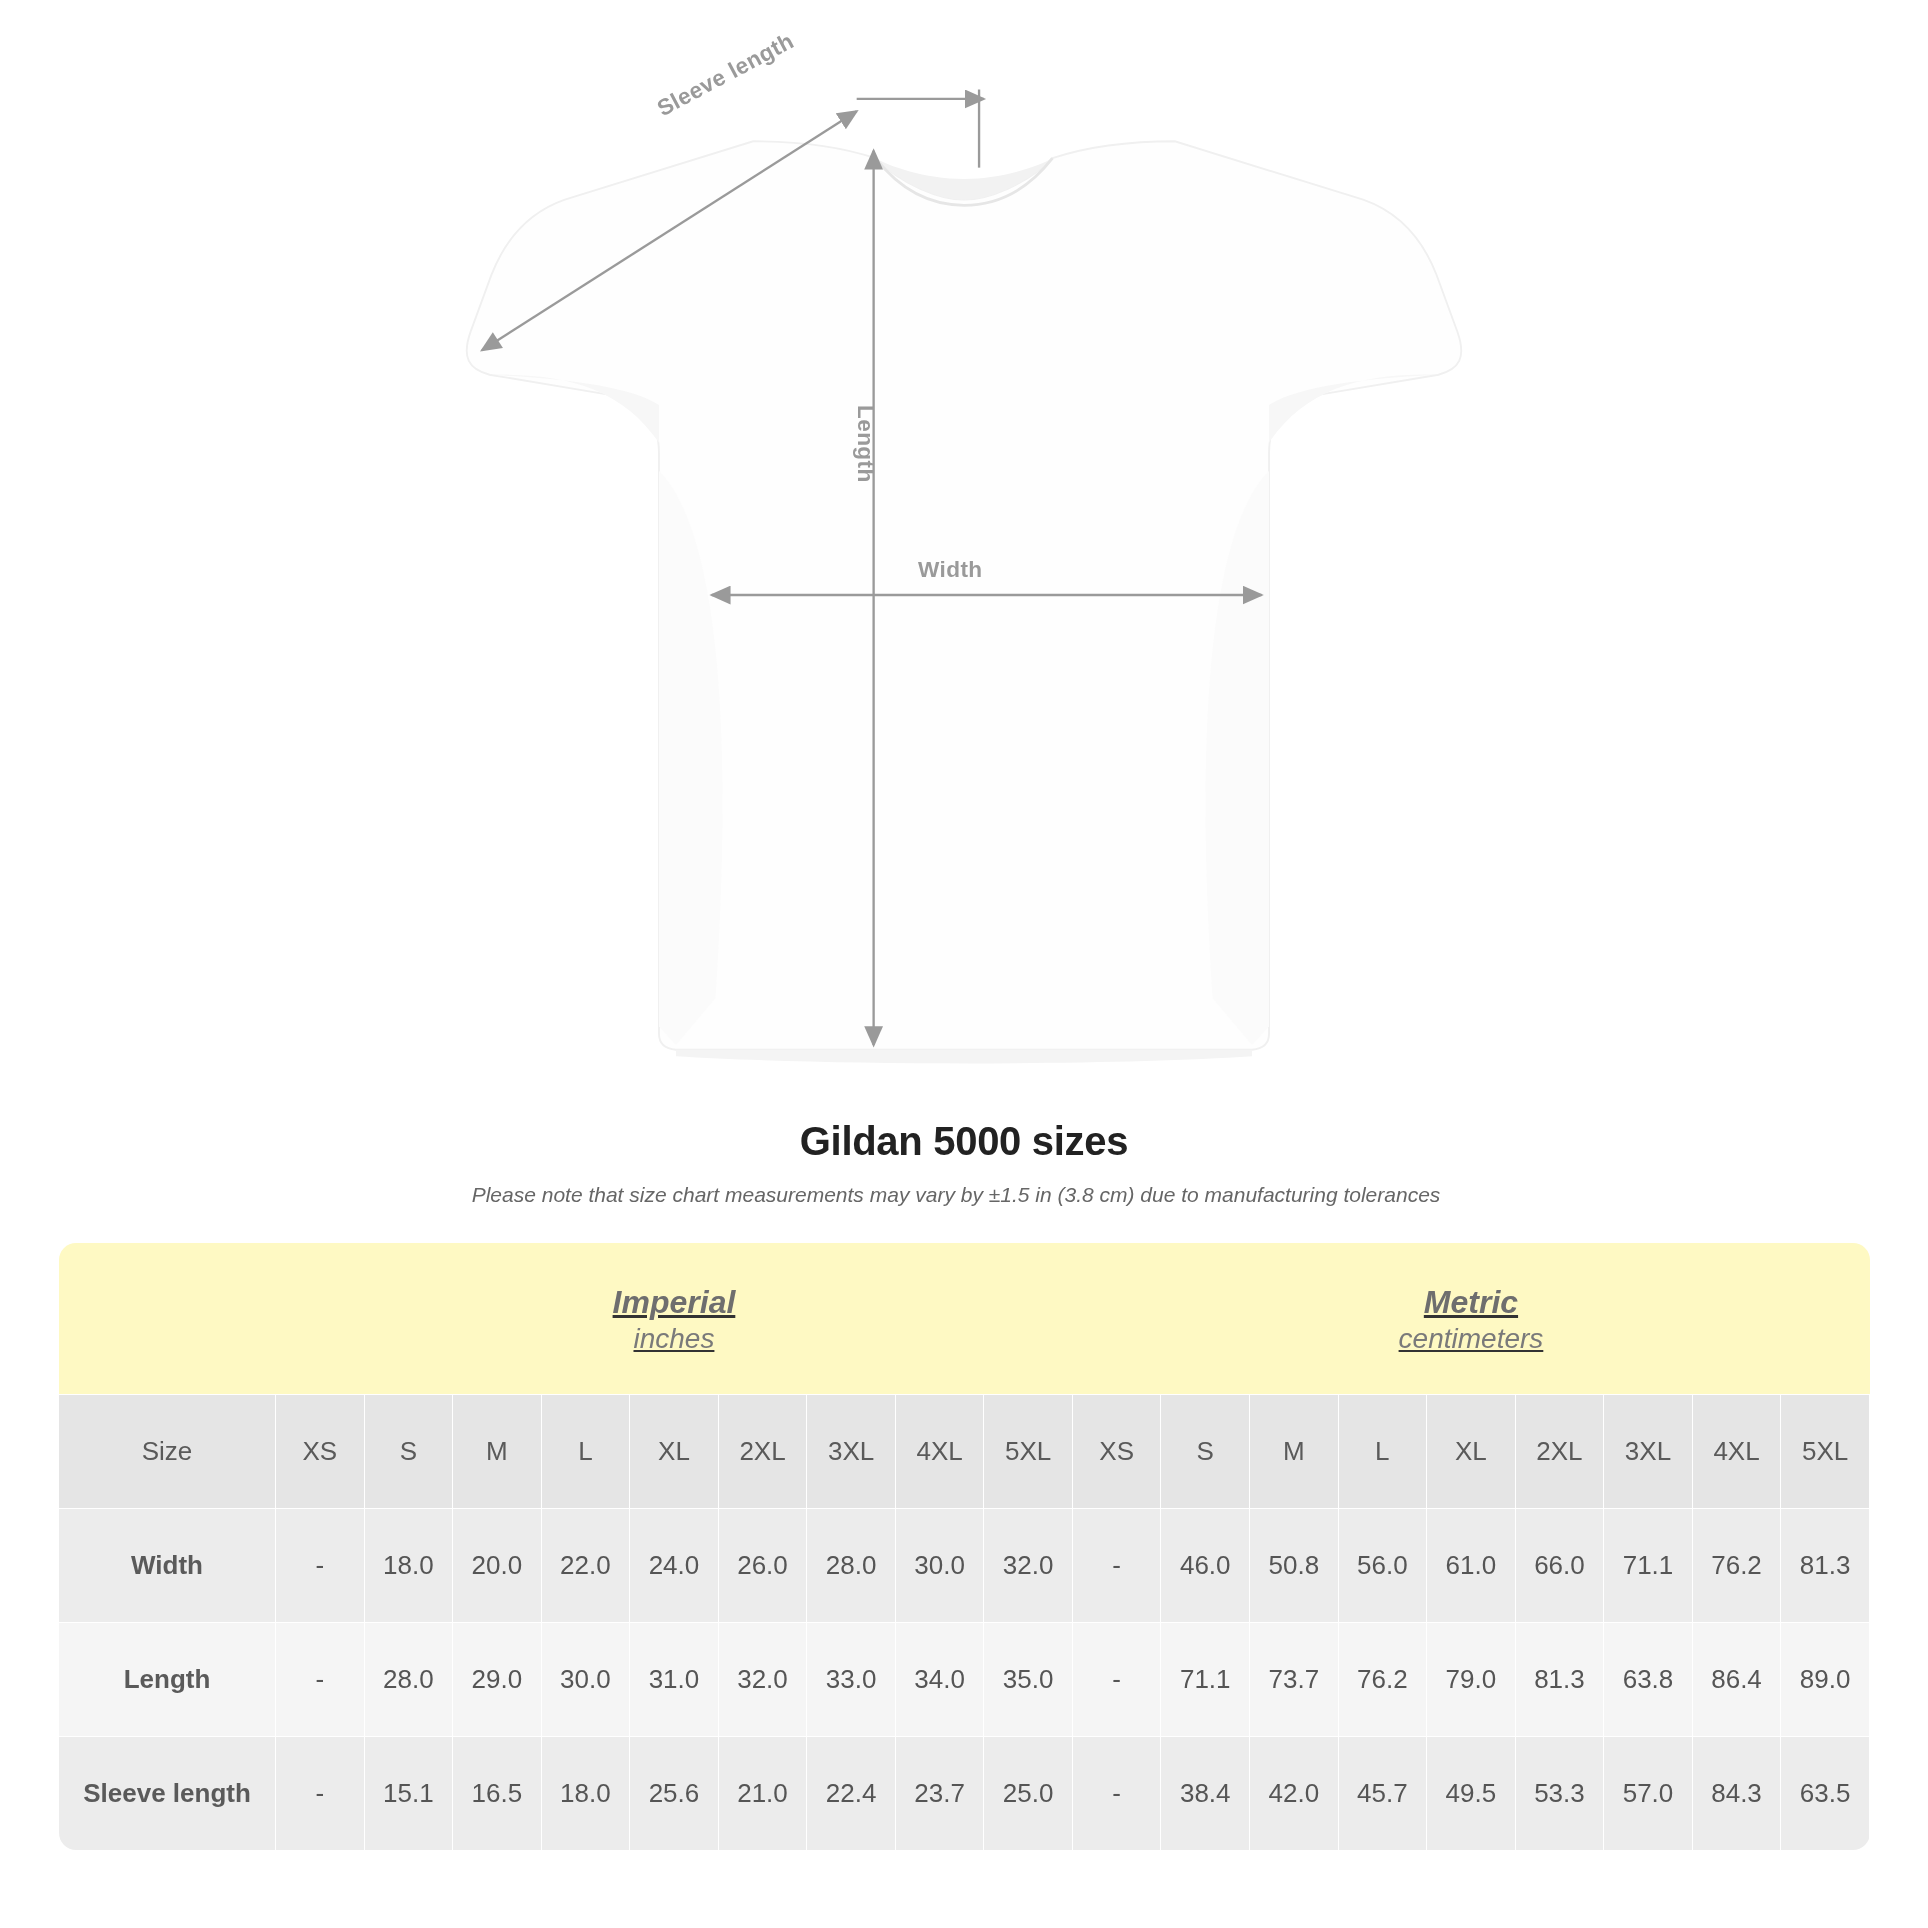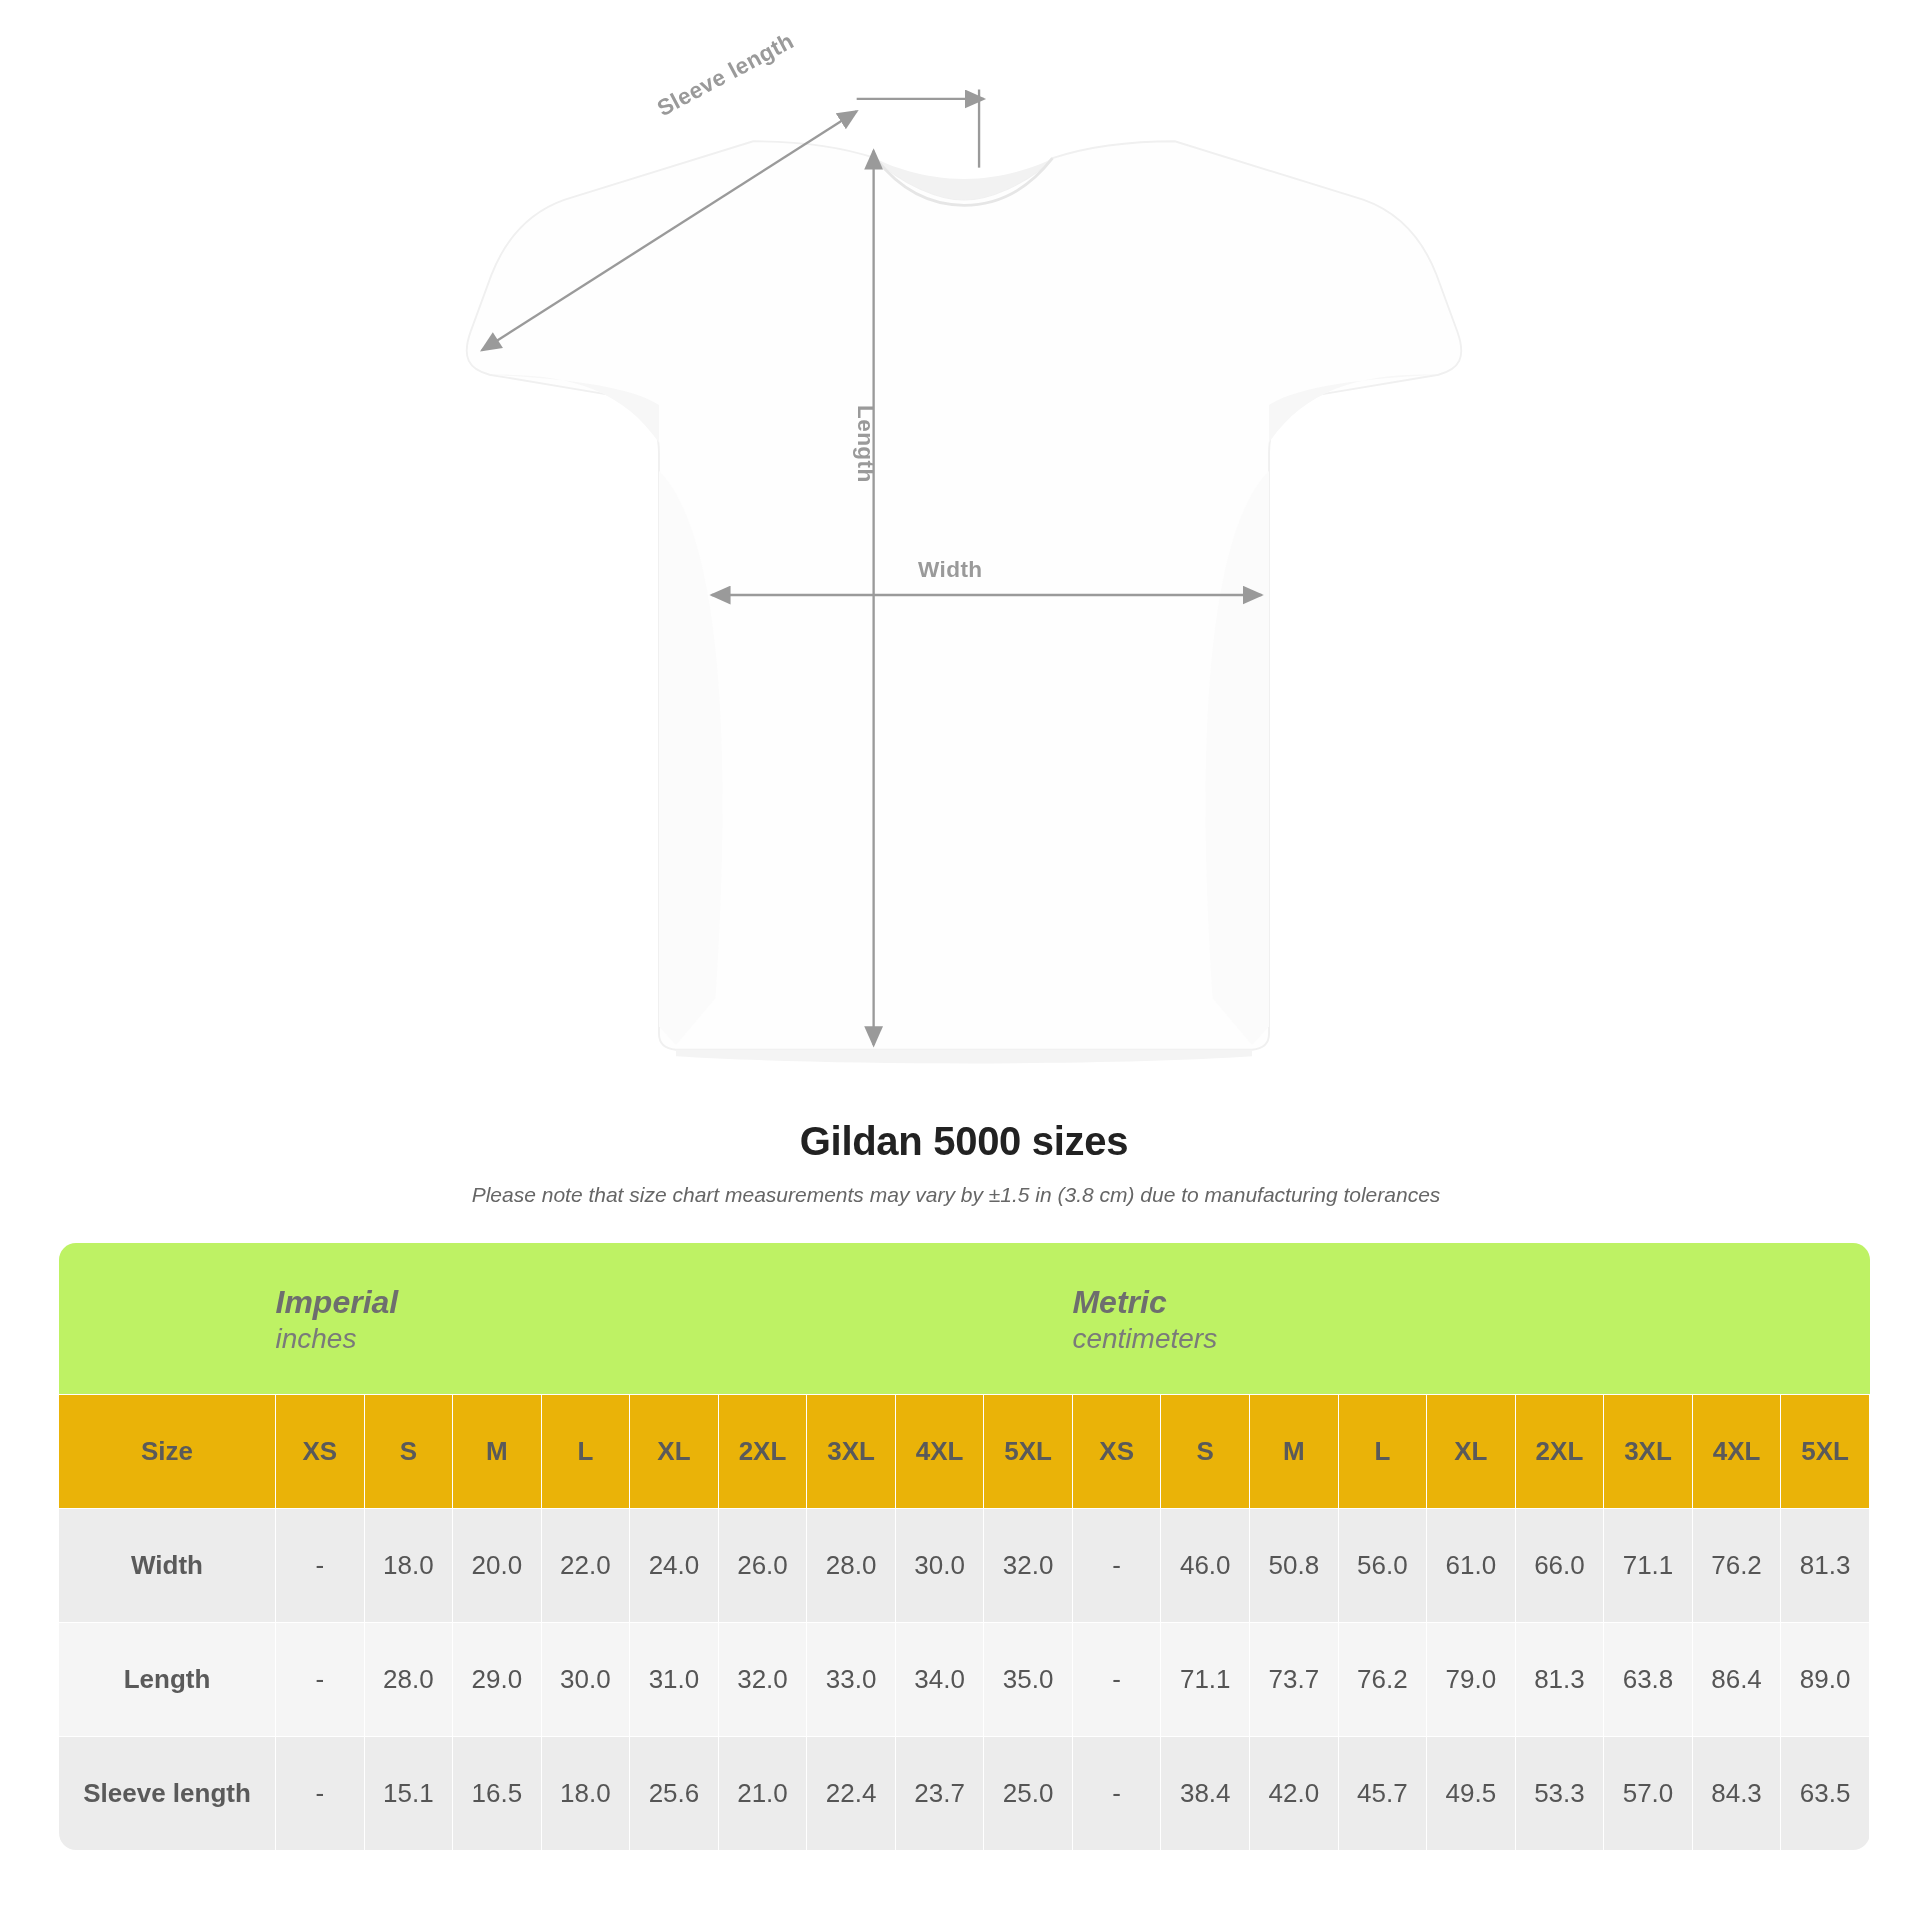--- a/index.html
+++ b/index.html
@@ -81,24 +81,26 @@
   
   .table-wrap {
     margin: 36px 58px 0 58px;
   }
   table.size-table {
     width: 1812px;
     border-collapse: collapse;
     table-layout: fixed;
   }
   table.size-table tr.unit-row td {
-    background: #bef264;
+    background: #fef9c3;
+    text-align: center;
     padding: 0;
     height: 151px;
     vertical-align: middle;
+    text-decoration: underline;
   }
   tr.unit-row td.corner-cell {
     border-top-left-radius: 17px;
   }
   tr.unit-row td.corner-cell-right {
     border-top-right-radius: 17px;
   }
   .unit-name {
     font-size: 32px;
     font-weight: bold;
@@ -116,22 +118,22 @@
   table.size-table th,
   table.size-table td.cell {
     border: 0.9px solid #ffffff;
     text-align: center;
     font-size: 26px;
     color: #555555;
     height: 111px;
     vertical-align: middle;
   }
   table.size-table tr.head-row th {
-    background: #eab308;
-    font-weight: bold;
+    background: #e5e5e5;
+    font-weight: normal;
     color: #5a5a5a;
   }
   table.size-table tr.data-row td.cell {
     background: #ececec;
   }
   table.size-table tr.data-row td.rowhead {
     background: #ececec;
     font-weight: bold;
     color: #5a5a5a;
     font-size: 26px;

